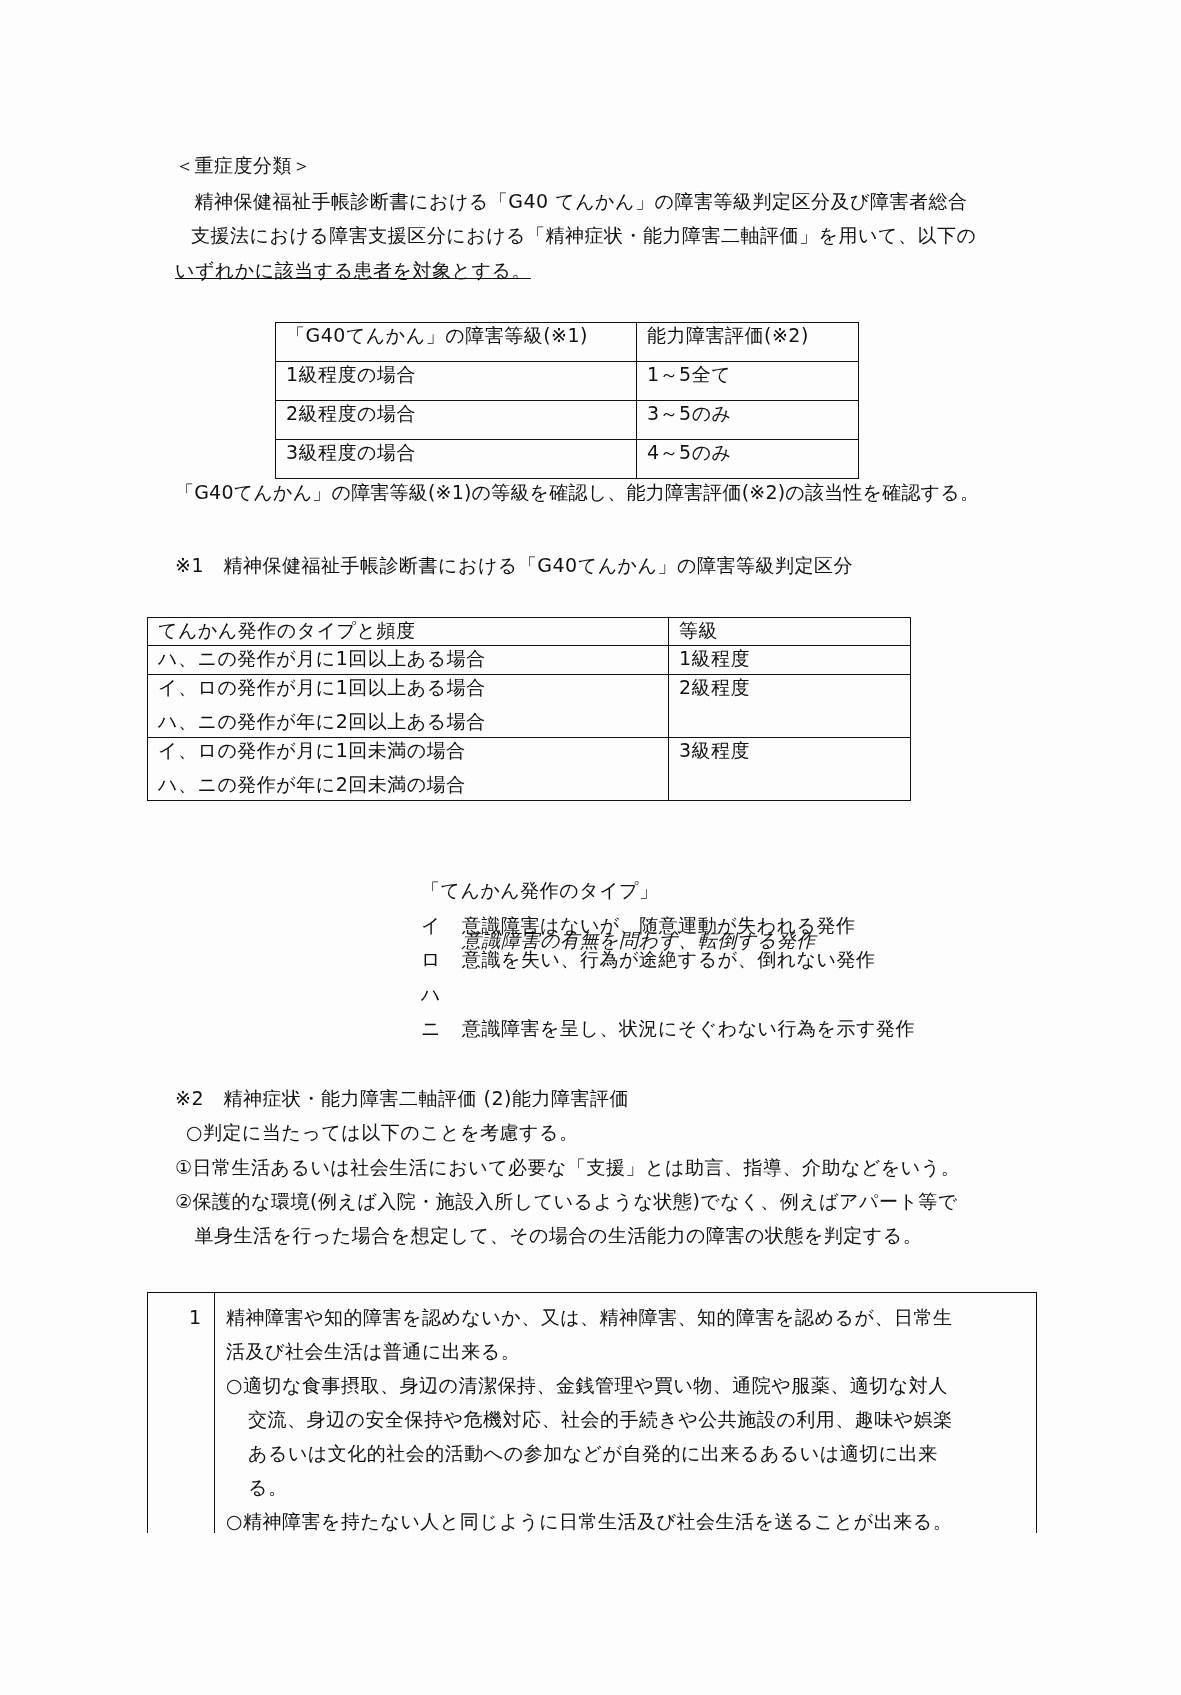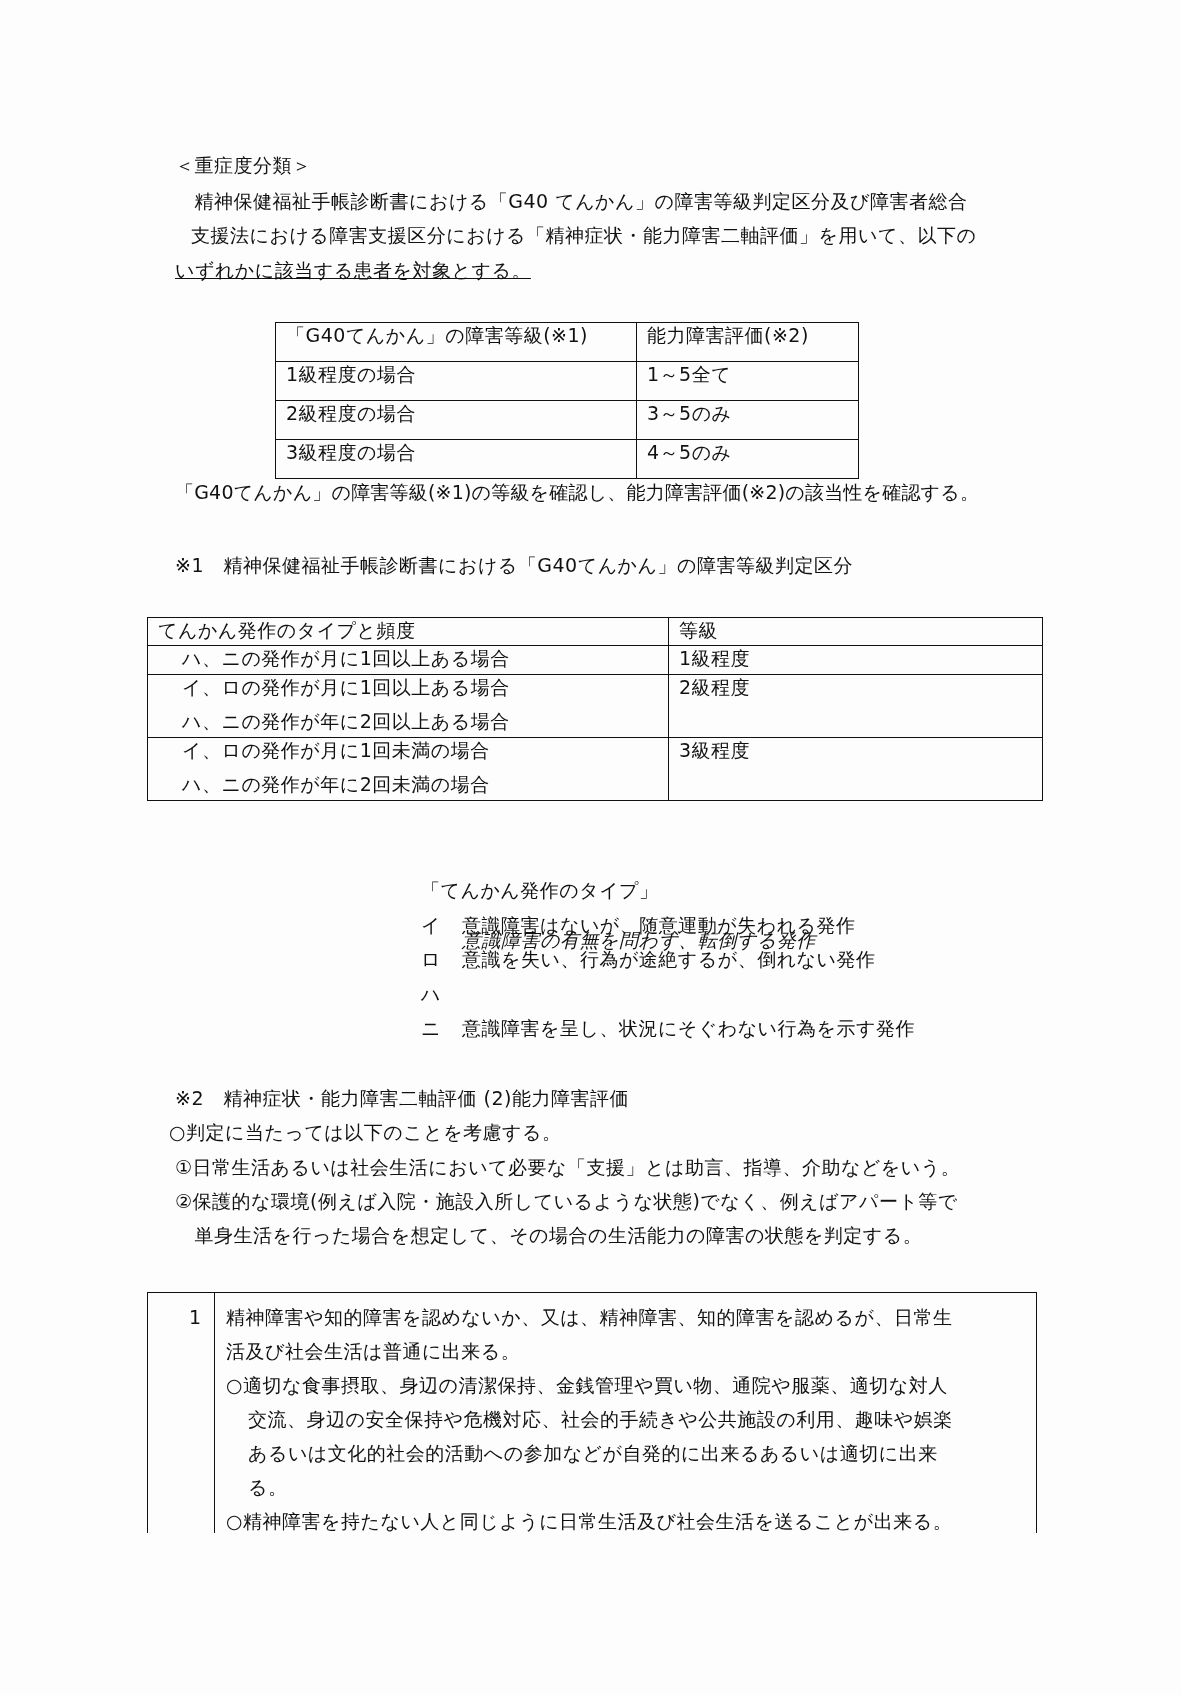--- a/index.html
+++ b/index.html
@@ -6,21 +6,21 @@
     body {
       width: 1181px; height: 1695px; position: relative; overflow: hidden;
       font-family: "DejaVu Sans", "Liberation Sans", sans-serif;
       color: #111; font-size: 19px;
     }
     .line { position: absolute; white-space: nowrap; line-height: 24px; letter-spacing: 0.5px; margin-left: 29px; }
     table.doc { position: absolute; border-collapse: collapse; font-size: 19px; }
     table.doc td { border: 1.5px solid #111; padding: 0 10px; vertical-align: top; white-space: nowrap; line-height: 24px; letter-spacing: 0.5px; }
     .t1 td { height: 38px; vertical-align: middle; }
     .t2 td { padding-top: 6px; padding-bottom: 4px; }
-    .t2 .sub { display: block; height: 34px; line-height: 24px; margin-left: 24px; }
+    .t2 .sub { display: block; height: 34px; line-height: 24px; }
     .t3 { position: absolute; left: 147px; top: 1292px; width: 888px; height: 240px;
           border-left: 1.5px solid #111; border-right: 1.5px solid #111; border-top: 1.5px solid #111; }
     .t3 .divider { position: absolute; left: 66px; top: 0; bottom: 0; border-left: 1.5px solid #111; }
     .t3 .num { position: absolute; left: 12px; top: 12px; }
     .t3 .desc { position: absolute; left: 78px; top: 12px; width: 800px; }
     .t3 .desc .l { display: block; height: 34px; line-height: 24px; white-space: nowrap; letter-spacing: 0.5px; }
     .t3 .desc .ind { padding-left: 22px; }
   </style>
 </head>
 <body>
@@ -48,21 +48,21 @@
     <td>3級程度の場合</td>
     <td>4～5のみ</td>
   </tr>
 </tbody>
   </table>
 
 <div class="line" style="left:146px; top:480px; letter-spacing:0.2px;">「G40てんかん」の障害等級(※1)の等級を確認し、能力障害評価(※2)の該当性を確認する。</div>
 
 <div class="line" style="left:146px; top:553px;">※1　精神保健福祉手帳診断書における「G40てんかん」の障害等級判定区分</div>
 
-<table class="doc t2" style="left:147px; top:617px; width:896px;border-radius:32px;">
+<table class="doc t2" style="left:147px; top:617px; width:764px;border-radius:32px;">
   <tbody>
       <tr>
     <td style="width:500px; height:27px;"><span>てんかん発作のタイプと頻度</span></td>
     <td><span>等級</span></td>
   </tr>
   <tr>
     <td style="height:28px;">
           <span class="sub" style="height:28px;">ハ、ニの発作が月に1回以上ある場合</span>
         </td>
     <td><span>1級程度</span></td>
@@ -96,21 +96,21 @@
 <div>
   <div class="line" style="left:392px; top:982px;">ハ</div>
   <div class="line" style="left:433px; top:928px;font-style:italic;">意識障害の有無を問わず、転倒する発作</div>
 </div>
 <div>
   <div class="line" style="left:392px; top:1016px;">ニ</div>
   <div class="line" style="left:433px; top:1016px;">意識障害を呈し、状況にそぐわない行為を示す発作</div>
 </div>
 
 <div class="line" style="left:146px; top:1086px;">※2　精神症状・能力障害二軸評価 (2)能力障害評価</div>
-<div class="line" style="left:140px; top:1120px;">○判定に当たっては以下のことを考慮する。</div>
+<div class="line" style="left:157px; top:1120px;">○判定に当たっては以下のことを考慮する。</div>
 <div class="line" style="left:146px; top:1155px;">①日常生活あるいは社会生活において必要な「支援」とは助言、指導、介助などをいう。</div>
 <div class="line" style="left:146px; top:1189px;">②保護的な環境(例えば入院・施設入所しているような状態)でなく、例えばアパート等で</div>
 <div class="line" style="left:146px; top:1224px;font-family:Liberation Serif, serif;">　単身生活を行った場合を想定して、その場合の生活能力の障害の状態を判定する。</div>
 
 <div class="t3">
   <div class="divider"></div>
   <div class="num line">1</div>
   <div class="desc">
     <span class="l">精神障害や知的障害を認めないか、又は、精神障害、知的障害を認めるが、日常生</span>
     <span class="l">活及び社会生活は普通に出来る。</span>

